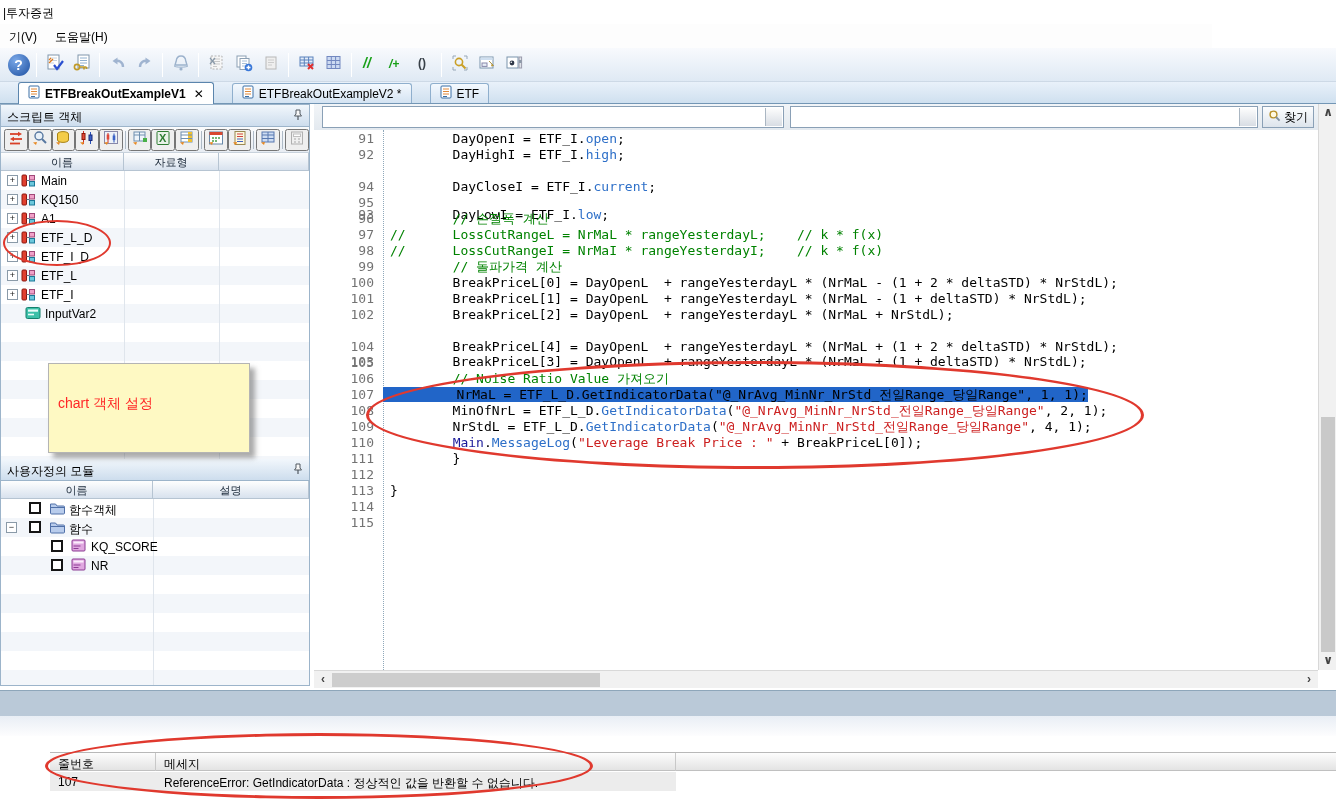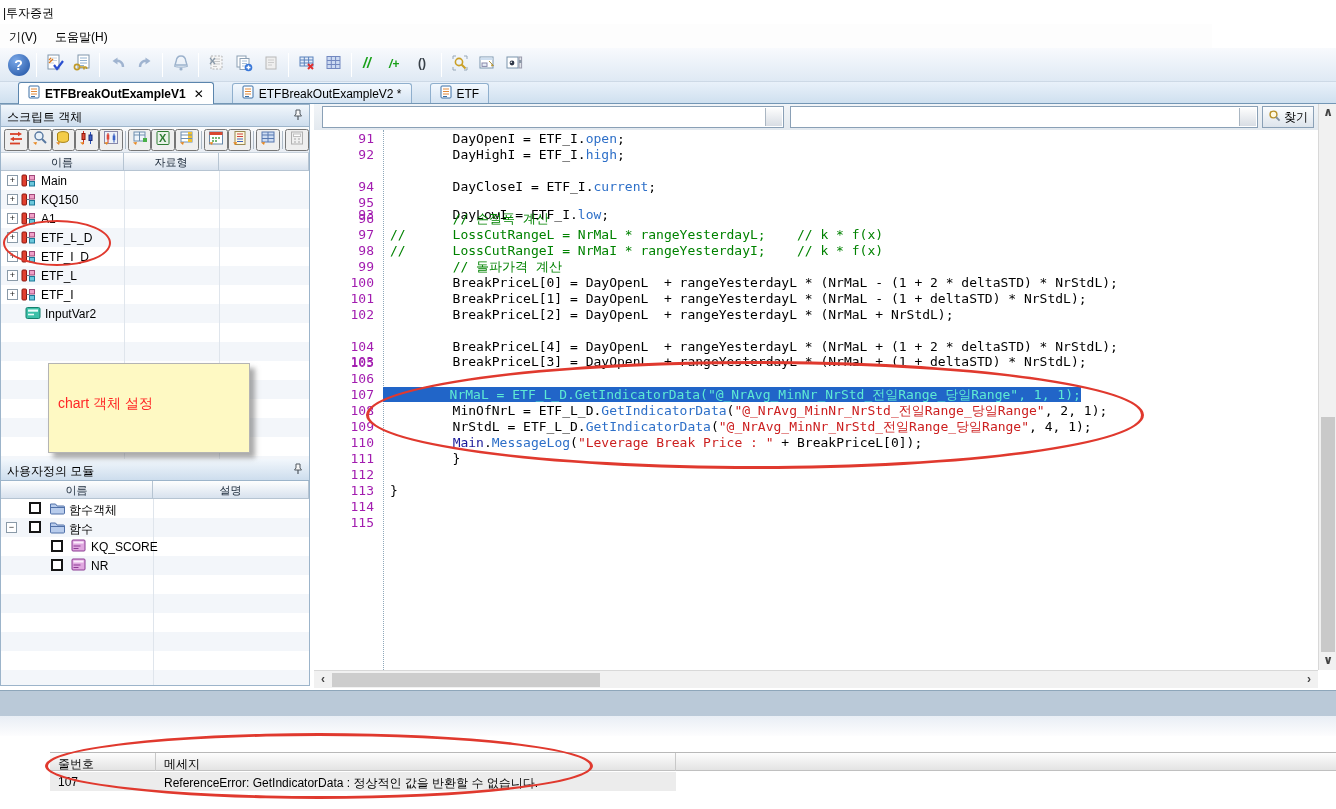--- a/index.html
+++ b/index.html
@@ -43,24 +43,24 @@
 #code-area { position:absolute; left:314px; top:104px; width:1004px; height:584px; background:#eef1f4; border-bottom:1px solid #58a0cc; }
 #combo-row { position:absolute; left:0; top:0; width:1004px; height:26px; background:linear-gradient(#f2f5f8,#e3e9ef); }
 .combo { position:absolute; top:2px; height:22px; background:#fff; border:1px solid #8aa0b6; }
 #combo1 { left:8px; width:462px; }
 #combo2 { left:476px; width:468px; }
 .combo-btn { position:absolute; right:1px; top:1px; bottom:1px; width:17px; background:linear-gradient(#fdfdfd,#d8dde4); border-left:1px solid #aab6c2; text-align:center; font-size:9px; padding-top:4px; color:#333; }
 #find-btn { position:absolute; left:948px; top:2px; width:52px; height:22px; border:1px solid #8aa0b6; background:linear-gradient(#fcfdfe,#dde4ec); display:flex; align-items:center; justify-content:center; gap:3px; font-size:12px; }
 #editor { position:absolute; left:0; top:26px; width:1004px; height:540px; background:#fff; font-family:"DejaVu Sans Mono","Liberation Mono",monospace; font-size:13px; line-height:16px; }
 #gutter-sep { position:absolute; left:69px; top:0; height:540px; border-left:1px dotted #8fa8ba; }
 .code-row { position:absolute; left:0; width:1000px; height:16px; white-space:pre; }
-.ln { position:absolute; left:0; width:60px; text-align:right; color:#a21caf; }
+.ln { position:absolute; left:0; width:60px; text-align:right; color:#737373; }
 .code { position:absolute; left:76px; }
 .seg-t { color:#000; } .seg-c { color:#008200; } .seg-s { color:#cc2020; } .seg-m { color:#2d6fc8; } .seg-o { color:#1a1a9a; }
-.sel { background:#2165c8; color:#5eead4; margin-left:-7px; padding-left:4px; }
+.sel { background:#2165c8; color:#000000; margin-left:-7px; padding-left:11px; }
 #hscroll { position:absolute; left:0; top:566px; width:1004px; height:18px; background:#f1f1f1; border-top:1px solid #d8d8d8; }
 .sbtn { position:absolute; color:#444; text-align:center; font-weight:bold; width:18px; height:18px; font-size:12px; line-height:16px; }
 #hthumb { position:absolute; left:18px; top:2px; width:268px; height:14px; background:#cdcdcd; }
 #vscroll { position:absolute; left:1318px; top:104px; width:18px; height:566px; background:#f1f1f1; border-left:1px solid #d8d8d8; }
 #vthumb { position:absolute; left:2px; top:313px; width:14px; height:235px; background:#c9c9c9; }
 
 
 #band { position:absolute; left:0; top:690px; width:1336px; height:26px; background:#bac9d8; border-top:1px solid #8ea6ba; }
 #band-grad { position:absolute; left:0; top:716px; width:1336px; height:20px; background:linear-gradient(#e9eef5,#fdfdfe); }
 #error-panel { position:absolute; left:50px; top:736px; width:1286px; height:58px; background:#fff;margin-top:16px; }
@@ -505,21 +505,21 @@
       <div class="code-row" style="top: 81px;"><span class="ln">96</span><span class="code"><span class="seg-t">        </span><span class="seg-c">// 손절폭 계산</span></span></div>
       <div class="code-row" style="top: 97px;"><span class="ln">97</span><span class="code"><span class="seg-c">//      LossCutRangeL = NrMaL * rangeYesterdayL;    // k * f(x)</span></span></div>
       <div class="code-row" style="top: 113px;"><span class="ln">98</span><span class="code"><span class="seg-c">//      LossCutRangeI = NrMaI * rangeYesterdayI;    // k * f(x)</span></span></div>
       <div class="code-row" style="top: 129px;"><span class="ln">99</span><span class="code"><span class="seg-t">        </span><span class="seg-c">// 돌파가격 계산</span></span></div>
       <div class="code-row" style="top: 145px;"><span class="ln">100</span><span class="code"><span class="seg-t">        BreakPriceL[0] = DayOpenL  + rangeYesterdayL * (NrMaL - (1 + 2 * deltaSTD) * NrStdL);</span></span></div>
       <div class="code-row" style="top: 161px;"><span class="ln">101</span><span class="code"><span class="seg-t">        BreakPriceL[1] = DayOpenL  + rangeYesterdayL * (NrMaL - (1 + deltaSTD) * NrStdL);</span></span></div>
       <div class="code-row" style="top: 177px;"><span class="ln">102</span><span class="code"><span class="seg-t">        BreakPriceL[2] = DayOpenL  + rangeYesterdayL * (NrMaL + NrStdL);</span></span></div>
       <div class="code-row" style="top: 193px; margin-top: 31px;"><span class="ln">103</span><span class="code"><span class="seg-t">        BreakPriceL[3] = DayOpenL  + rangeYesterdayL * (NrMaL + (1 + deltaSTD) * NrStdL);</span></span></div>
       <div class="code-row" style="top: 209px;"><span class="ln">104</span><span class="code"><span class="seg-t">        BreakPriceL[4] = DayOpenL  + rangeYesterdayL * (NrMaL + (1 + 2 * deltaSTD) * NrStdL);</span></span></div>
       <div class="code-row" style="top: 225px;"><span class="ln">105</span><span class="code"></span></div>
-      <div class="code-row" style="top: 241px;"><span class="ln">106</span></div>
+      <div class="code-row" style="top: 241px;"><span class="ln">106</span><span class="code"><span class="seg-t">        </span><span class="seg-c">// Noise Ratio Value 가져오기</span></span></div>
       <div class="code-row" style="top: 257px;"><span class="ln">107</span><span class="code"><span class="sel">        NrMaL = ETF_L_D.GetIndicatorData("@_NrAvg_MinNr_NrStd_전일Range_당일Range", 1, 1);</span></span></div>
       <div class="code-row" style="top: 273px;"><span class="ln">108</span><span class="code"><span class="seg-t">        MinOfNrL = ETF_L_D.</span><span class="seg-m">GetIndicatorData</span><span class="seg-t">(</span><span class="seg-s">"@_NrAvg_MinNr_NrStd_전일Range_당일Range"</span><span class="seg-t">, 2, 1);</span></span></div>
       <div class="code-row" style="top: 289px;"><span class="ln">109</span><span class="code"><span class="seg-t">        NrStdL = ETF_L_D.</span><span class="seg-m">GetIndicatorData</span><span class="seg-t">(</span><span class="seg-s">"@_NrAvg_MinNr_NrStd_전일Range_당일Range"</span><span class="seg-t">, 4, 1);</span></span></div>
       <div class="code-row" style="top: 305px;"><span class="ln">110</span><span class="code"><span class="seg-t">        </span><span class="seg-o">Main</span><span class="seg-t">.</span><span class="seg-m">MessageLog</span><span class="seg-t">(</span><span class="seg-s">"Leverage Break Price : "</span><span class="seg-t"> + BreakPriceL[0]);</span></span></div>
       <div class="code-row" style="top: 321px;"><span class="ln">111</span><span class="code"><span class="seg-t">        }</span></span></div>
       <div class="code-row" style="top: 337px;"><span class="ln">112</span><span class="code"></span></div>
       <div class="code-row" style="top: 353px;"><span class="ln">113</span><span class="code"><span class="seg-t">}</span></span></div>
       <div class="code-row" style="top: 369px;"><span class="ln">114</span><span class="code"></span></div>
       <div class="code-row" style="top: 385px;"><span class="ln">115</span><span class="code"></span></div>
     </div>

